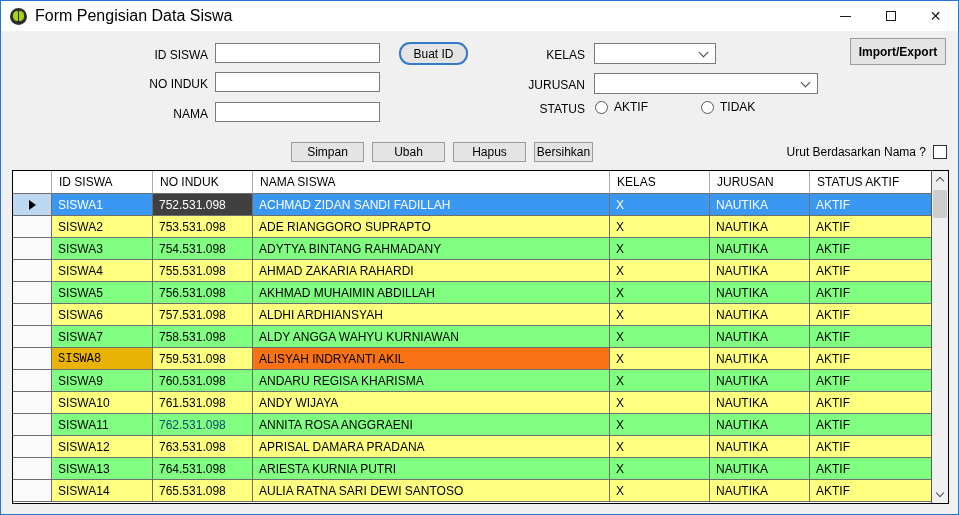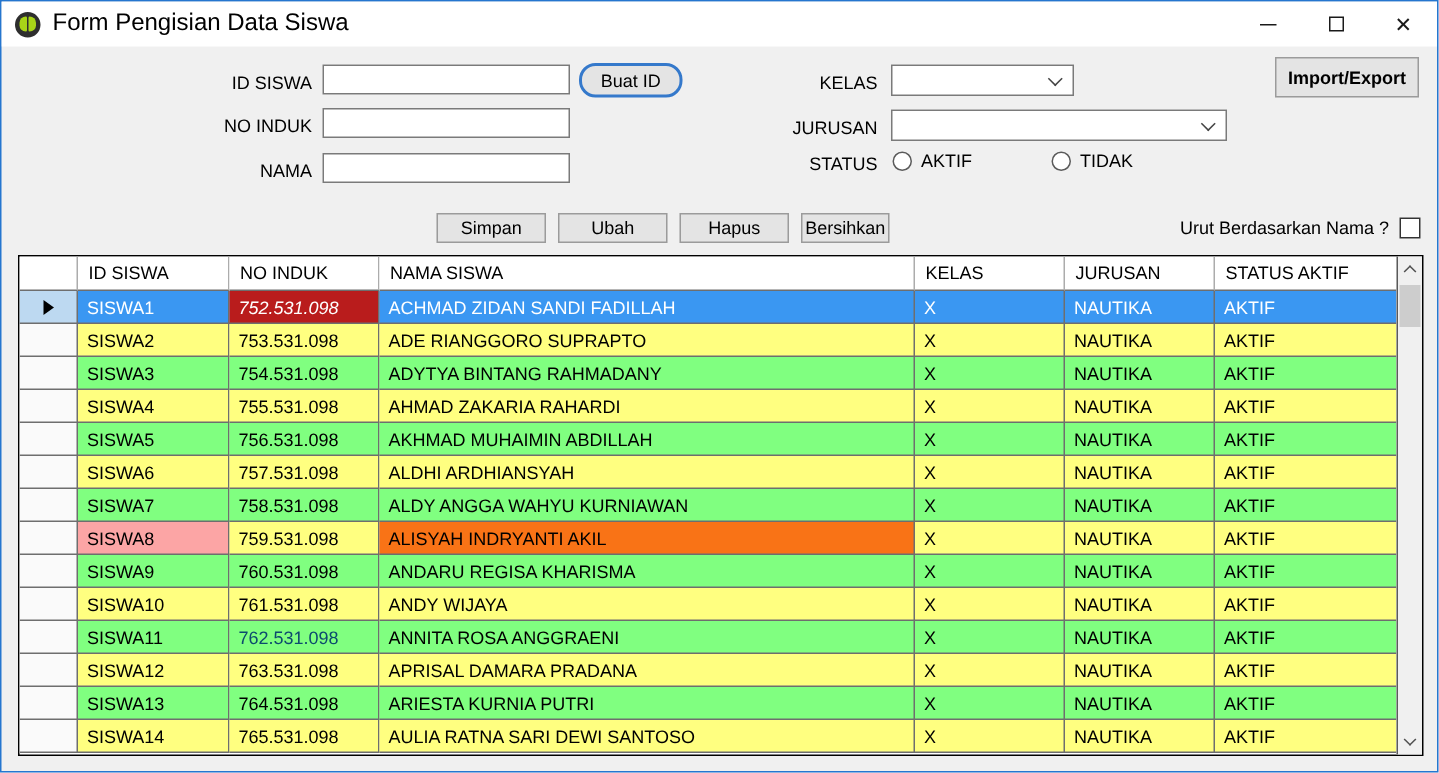--- a/index.html
+++ b/index.html
@@ -98,21 +98,21 @@
           <span class="glyph-max"></span>
         </div>
       <div class="win-btn">
           <span class="glyph-close">✕</span>
         </div>
     </div>
   </div>
 
   <div class="lbl" style="left:100px; top:47px; width:107px;">ID SISWA</div>
   <input class="txt" style="left: 214px; top: 42px; width: 165px;" value="">
-  <div class="btn focused" style="left:385px; top:41px; width:69px; height:23px;border-radius:11px;">Buat ID</div>
+  <div class="btn focused" style="left:398px; top:41px; width:69px; height:23px;border-radius:11px;">Buat ID</div>
 
   <div class="lbl" style="left:100px; top:76px; width:107px;">NO INDUK</div>
   <input class="txt" style="left: 214px; top: 71px; width: 165px;" value="">
 
   <div class="lbl" style="left:100px; top:106px; width:107px;">NAMA</div>
   <input class="txt" style="left: 214px; top: 101px; width: 165px;" value="">
 
   <div class="lbl" style="left:480px; top:47px; width:104px;">KELAS</div>
   <div class="combo" style="left:593px; top:42px; width:122px;">
     <span style="margin-right:auto; padding-left:4px;"></span>
@@ -157,21 +157,21 @@
         <div class="hcell hc3">KELAS</div>
         <div class="hcell hc4">JURUSAN</div>
         <div class="hcell hc5">STATUS AKTIF</div>
       </div>
       <div id="grid-body">
           <div class="grid-row">
             <div class="rh-cell" style="background: rgb(189, 217, 241);">
               <span class="arrow"></span>
             </div>
             <div class="dcell c0" style="background: rgb(58, 151, 242); color: rgb(255, 255, 255);">SISWA1</div>
-            <div class="dcell c1" style="background: #b91c1c; color: rgb(255, 255, 255); font-style: italic;">752.531.098</div>
+            <div class="dcell c1" style="background: #404040; color: rgb(255, 255, 255);">752.531.098</div>
             <div class="dcell c2" style="background: rgb(58, 151, 242); color: rgb(255, 255, 255);">ACHMAD ZIDAN SANDI FADILLAH</div>
             <div class="dcell c3" style="background: rgb(58, 151, 242); color: rgb(255, 255, 255);">X</div>
             <div class="dcell c4" style="background: rgb(58, 151, 242); color: rgb(255, 255, 255);">NAUTIKA</div>
             <div class="dcell c5" style="background: rgb(58, 151, 242); color: rgb(255, 255, 255);">AKTIF</div>
           </div>
           <div class="grid-row">
             <div class="rh-cell"></div>
             <div class="dcell c0" style="background: rgb(255, 255, 128); color: rgb(0, 0, 0);">SISWA2</div>
             <div class="dcell c1" style="background: rgb(255, 255, 128); color: rgb(0, 0, 0);">753.531.098</div>
             <div class="dcell c2" style="background: rgb(255, 255, 128); color: rgb(0, 0, 0);">ADE RIANGGORO SUPRAPTO</div>
@@ -219,21 +219,21 @@
             <div class="rh-cell"></div>
             <div class="dcell c0" style="background: rgb(128, 255, 128); color: rgb(0, 0, 0);">SISWA7</div>
             <div class="dcell c1" style="background: rgb(128, 255, 128); color: rgb(0, 0, 0);">758.531.098</div>
             <div class="dcell c2" style="background: rgb(128, 255, 128); color: rgb(0, 0, 0);">ALDY ANGGA WAHYU KURNIAWAN</div>
             <div class="dcell c3" style="background: rgb(128, 255, 128); color: rgb(0, 0, 0);">X</div>
             <div class="dcell c4" style="background: rgb(128, 255, 128); color: rgb(0, 0, 0);">NAUTIKA</div>
             <div class="dcell c5" style="background: rgb(128, 255, 128); color: rgb(0, 0, 0);">AKTIF</div>
           </div>
           <div class="grid-row">
             <div class="rh-cell"></div>
-            <div class="dcell c0" style="background: #fca5a5; color: rgb(0, 0, 0);">SISWA8</div>
+            <div class="dcell c0" style="background: #eab308; color: rgb(0, 0, 0); font-family: Liberation Mono, monospace;">SISWA8</div>
             <div class="dcell c1" style="background: rgb(255, 255, 128); color: rgb(0, 0, 0);">759.531.098</div>
             <div class="dcell c2" style="background: #f97316; color: rgb(0, 0, 0);">ALISYAH INDRYANTI AKIL</div>
             <div class="dcell c3" style="background: rgb(255, 255, 128); color: rgb(0, 0, 0);">X</div>
             <div class="dcell c4" style="background: rgb(255, 255, 128); color: rgb(0, 0, 0);">NAUTIKA</div>
             <div class="dcell c5" style="background: rgb(255, 255, 128); color: rgb(0, 0, 0);">AKTIF</div>
           </div>
           <div class="grid-row">
             <div class="rh-cell"></div>
             <div class="dcell c0" style="background: rgb(128, 255, 128); color: rgb(0, 0, 0);">SISWA9</div>
             <div class="dcell c1" style="background: rgb(128, 255, 128); color: rgb(0, 0, 0);">760.531.098</div>

